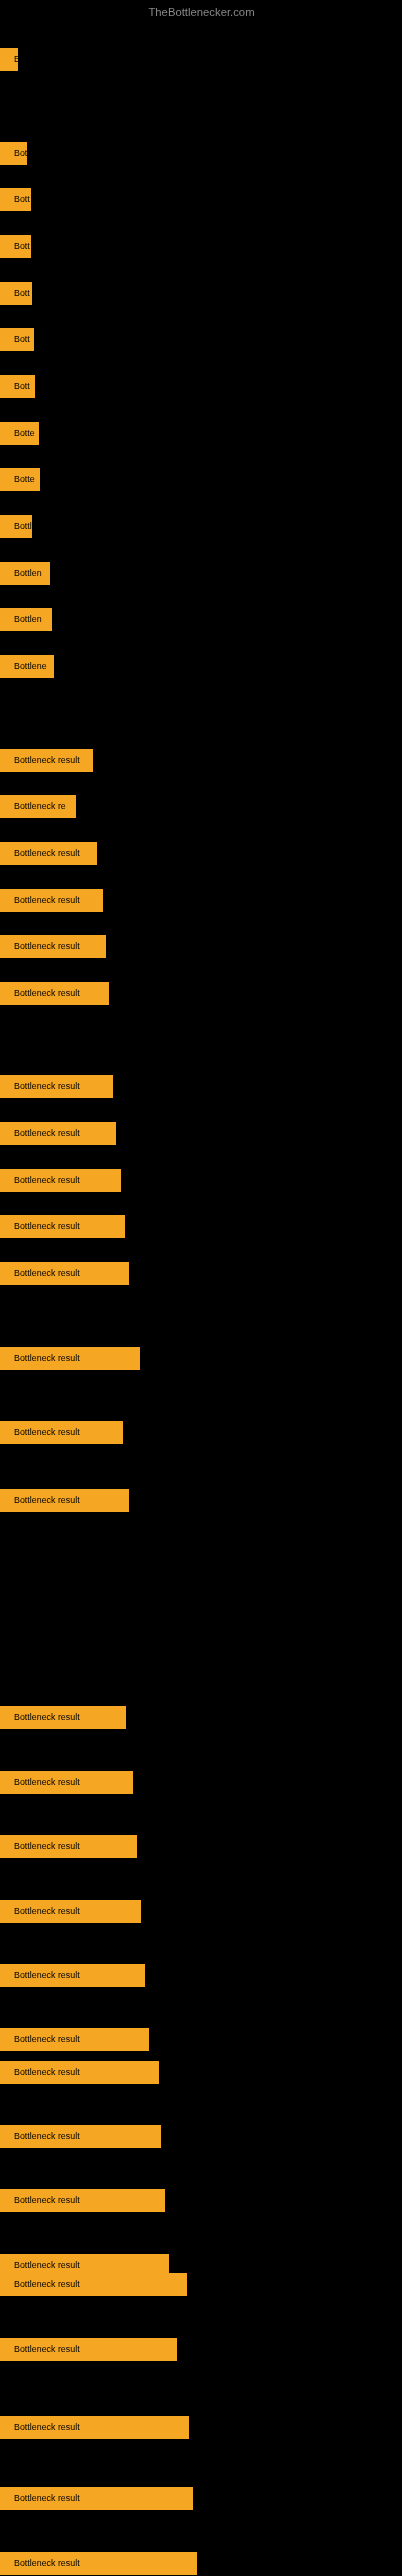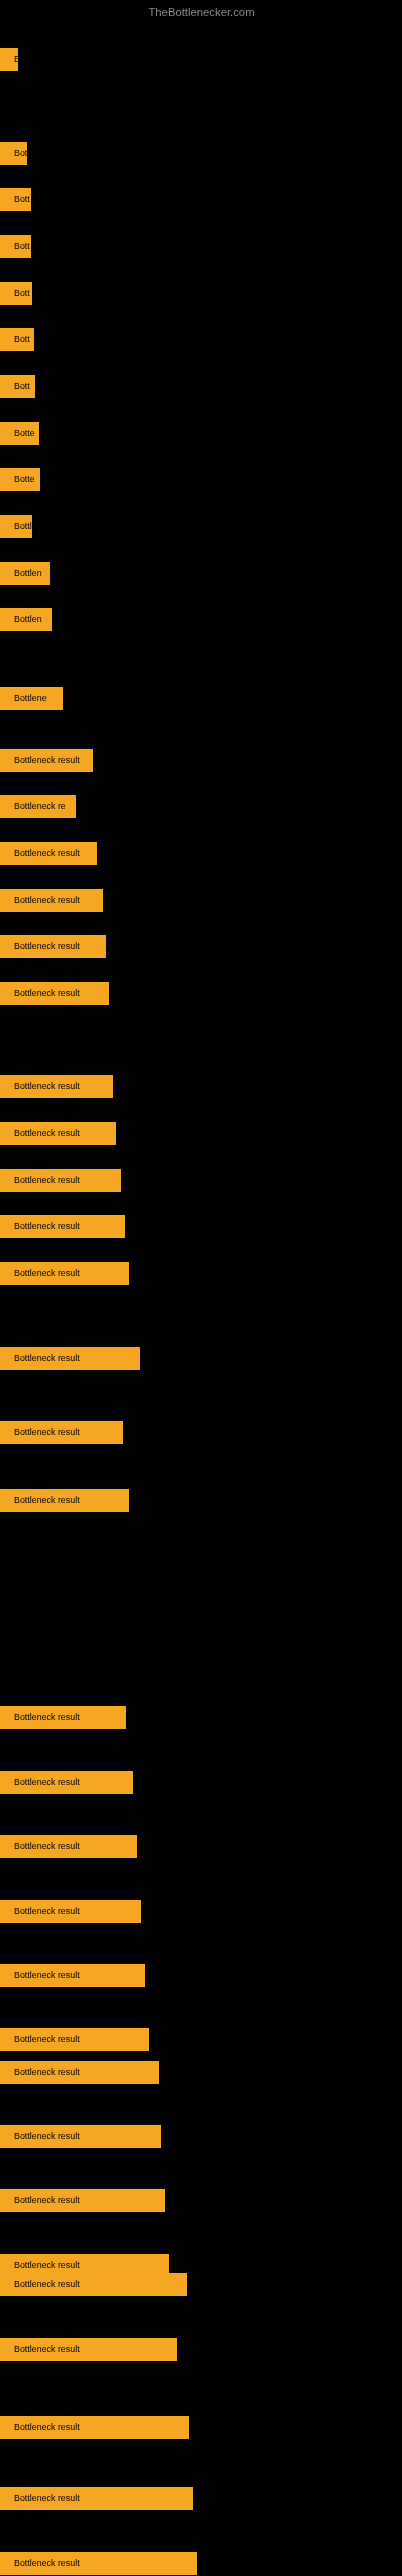--- a/index.html
+++ b/index.html
@@ -84,21 +84,21 @@
     <div style="position: absolute; top: 491px; left: 0px; right: 0px;">
       <div class="bar" style="width: 32px;">Bottle</div>
     </div>
     <div style="position: absolute; top: 538px; left: 0px; right: 0px;">
       <div class="bar" style="width: 50px;">Bottlen</div>
     </div>
     <div style="position: absolute; top: 584px; left: 0px; right: 0px;">
       <div class="bar" style="width: 52px;">Bottlen</div>
     </div>
     <div style="position: absolute; top: 631px; left: 0px; right: 0px;">
-      <div class="bar" style="width: 63px; margin-top: 32px;">Bottlene</div>
+      <div class="bar" style="width: 54px;">Bottlene</div>
     </div>
     <div style="position: absolute; top: 725px; left: 0px; right: 0px;">
       <div class="bar" style="width: 93px;">Bottleneck result</div>
     </div>
     <div style="position: absolute; top: 771px; left: 0px; right: 0px;">
       <div class="bar" style="width: 76px;">Bottleneck re</div>
     </div>
     <div style="position: absolute; top: 818px; left: 0px; right: 0px;">
       <div class="bar" style="width: 97px;">Bottleneck result</div>
     </div>

